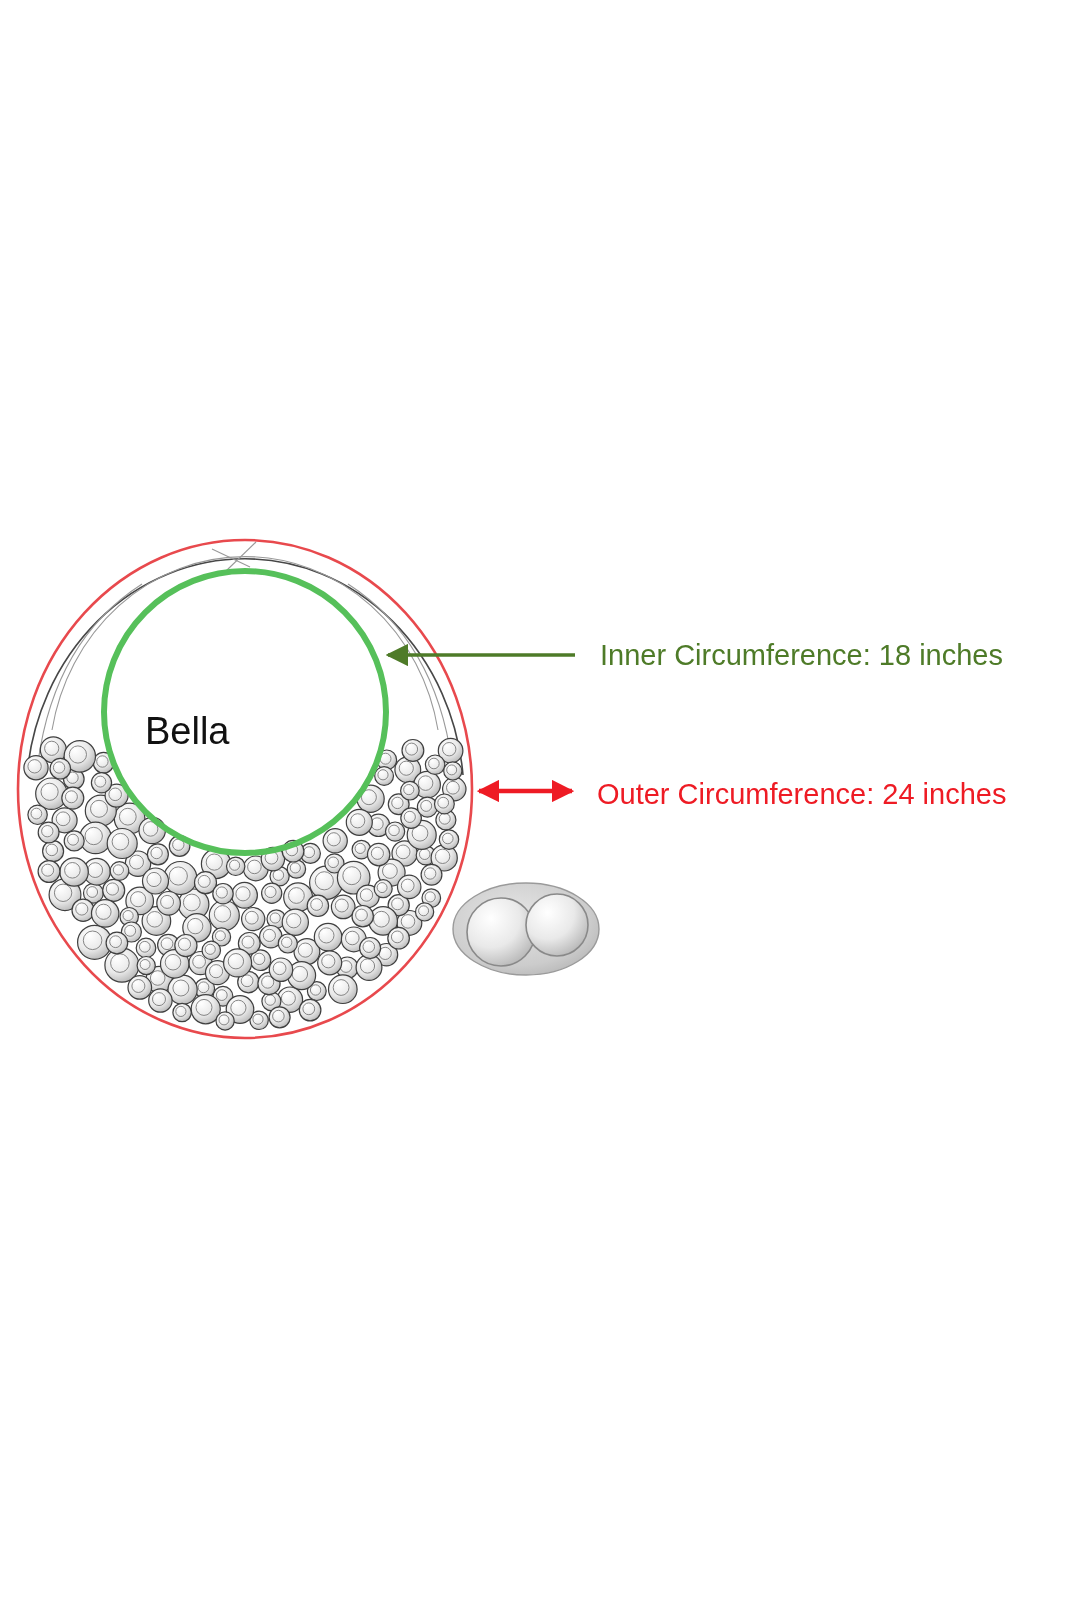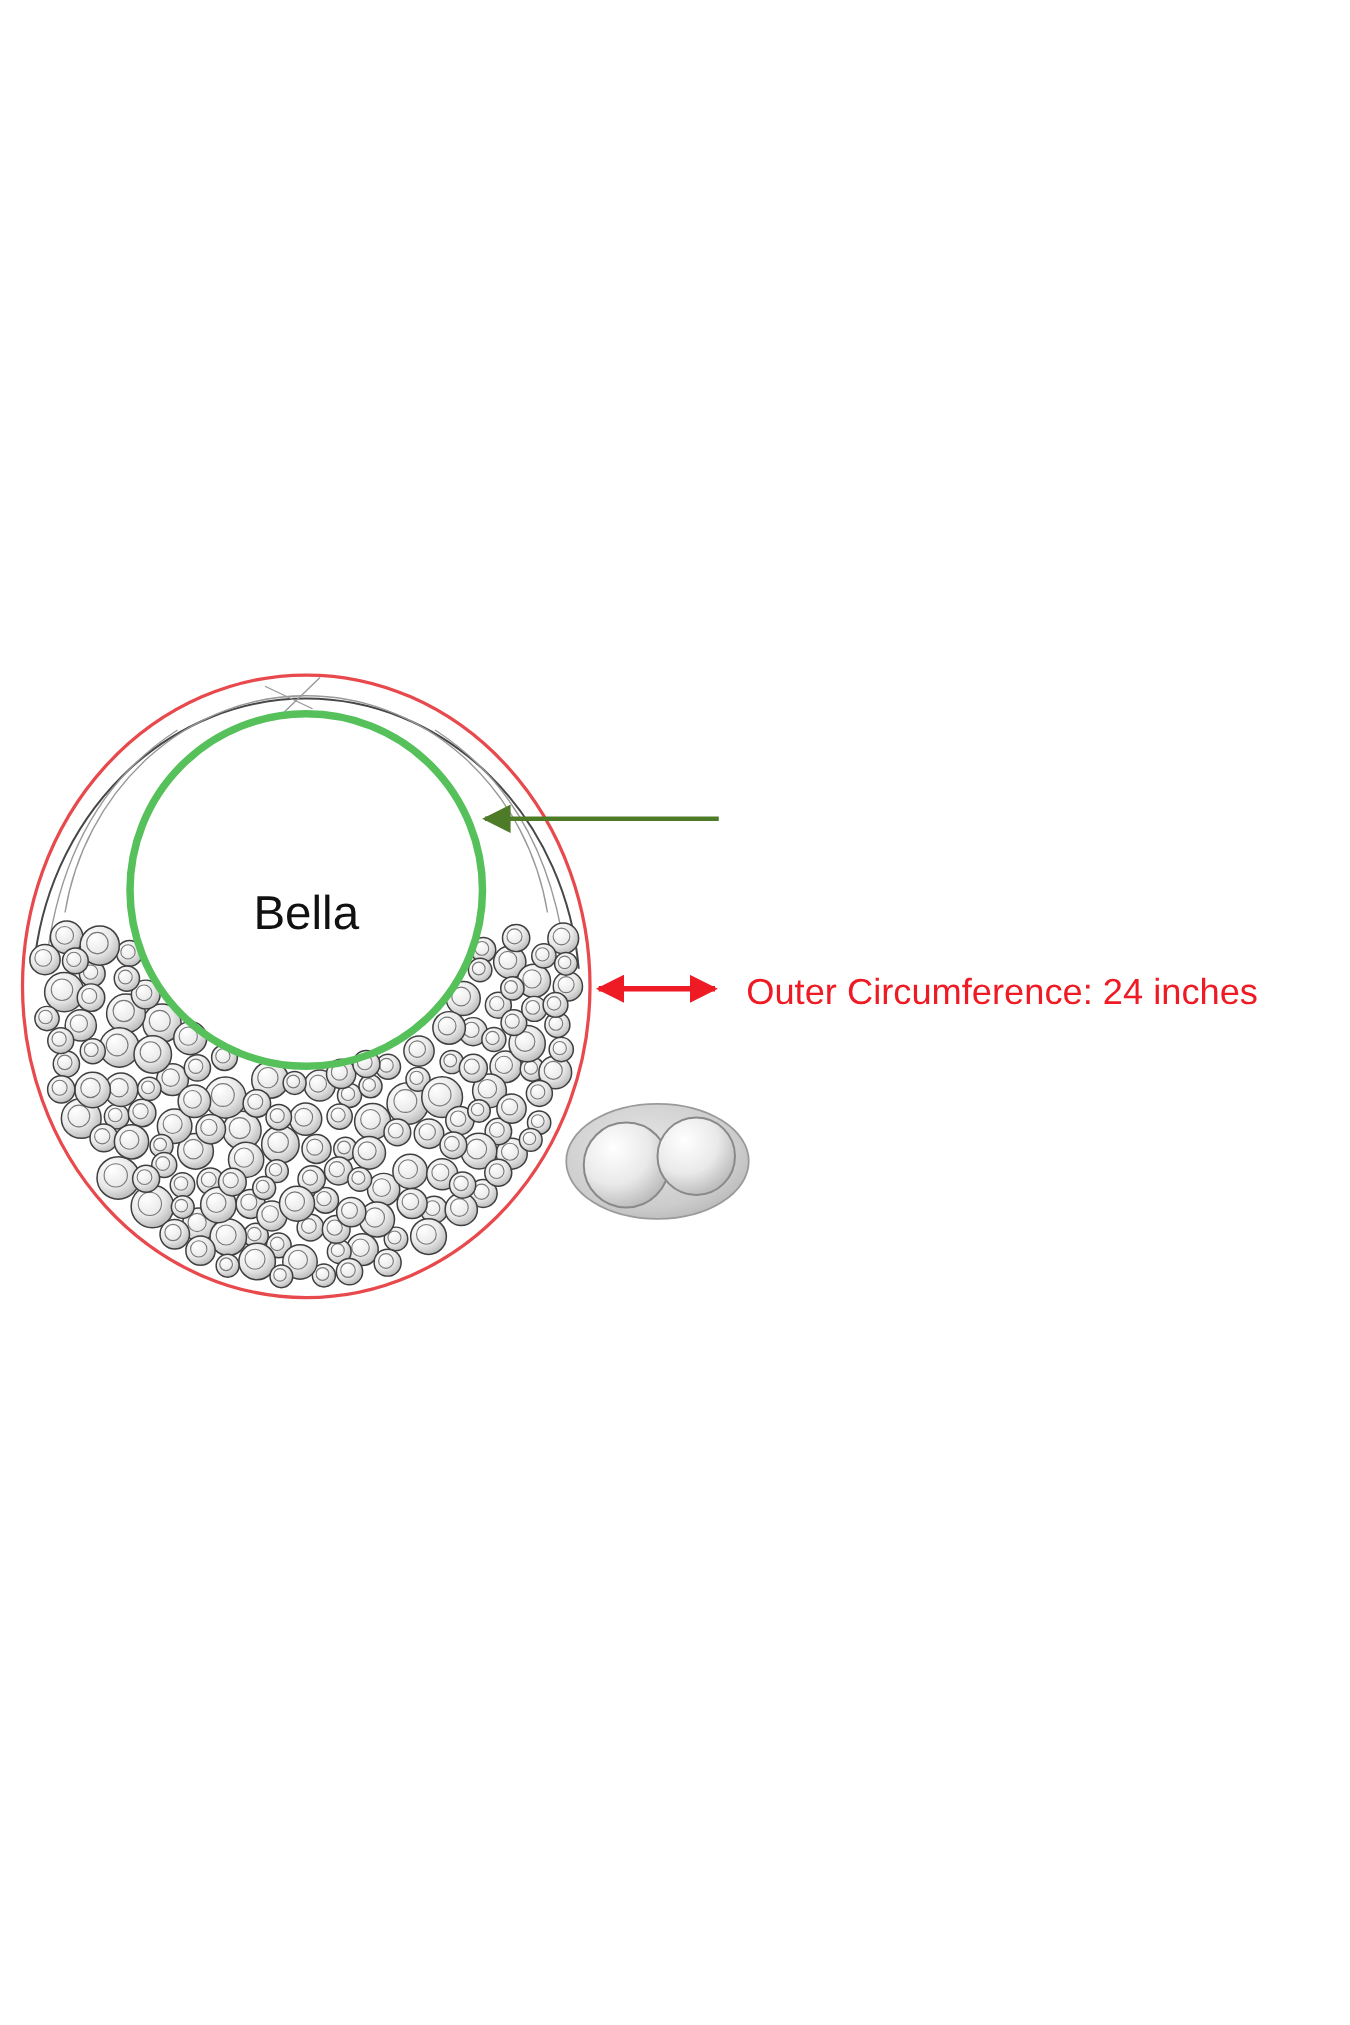--- a/index.html
+++ b/index.html
@@ -42,21 +42,20 @@
     font-size:29px;
     line-height:36px;
     white-space:nowrap;
   }
   .label-inner { left:600px; top:637px; color:var(--olive,#4e7b28); }
   .label-outer { left:597px; top:776px; color:var(--red,#ee1b24); }
   .label-magnet { left:617px; top:912px; color:var(--ink,#1a1a1a); }
   .bella {
     position:absolute;
     left:145px; top:708px; width:200px;
-    text-align:center;
     font-size:38px; line-height:46px;
     color:#111111;
   }
 </style>
 </head>
 <body>
 
 <div class="stage">
 
   <svg class="diagram" width="1080" height="1620" viewBox="0 0 1080 1620">
@@ -396,16 +395,17 @@
       <circle class="mag-circle" cx="501" cy="932" r="34"></circle>
       <circle class="mag-circle" cx="557" cy="925" r="31"></circle>
     </g>
 
     <line class="arrow-green" x1="575" y1="655" x2="388" y2="655" marker-end="url(#arrowG)"></line>
     <line class="arrow-red" x1="479" y1="791" x2="572" y2="791" marker-start="url(#arrowR)" marker-end="url(#arrowR)"></line>
   </svg>
 
   <div class="bella">Bella</div>
 
+  <div class="label label-inner">Inner Circumference: 18 inches</div>
 
   <div class="label label-outer">Outer Circumference: 24 inches</div>
 
 </div>
 
 </body></html>

